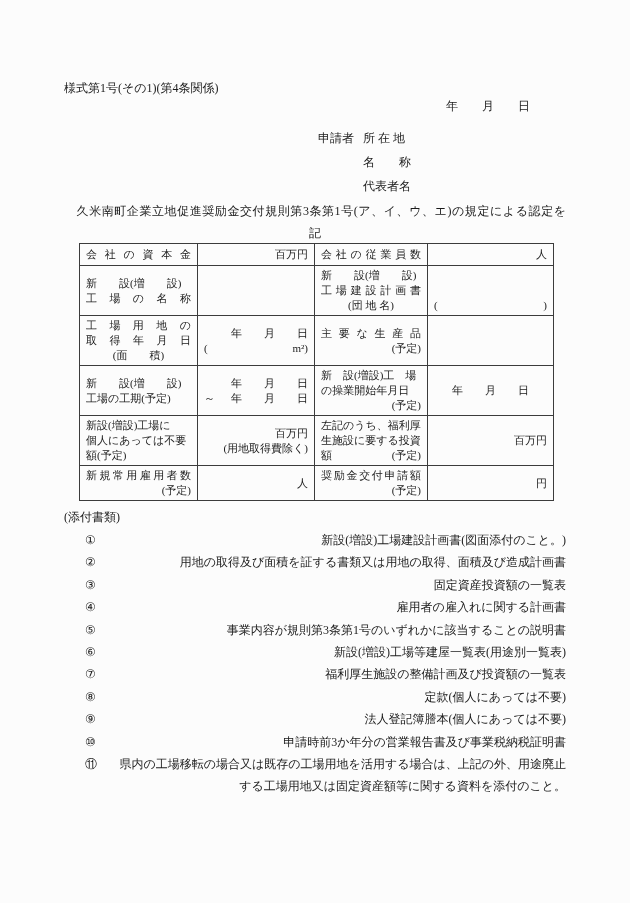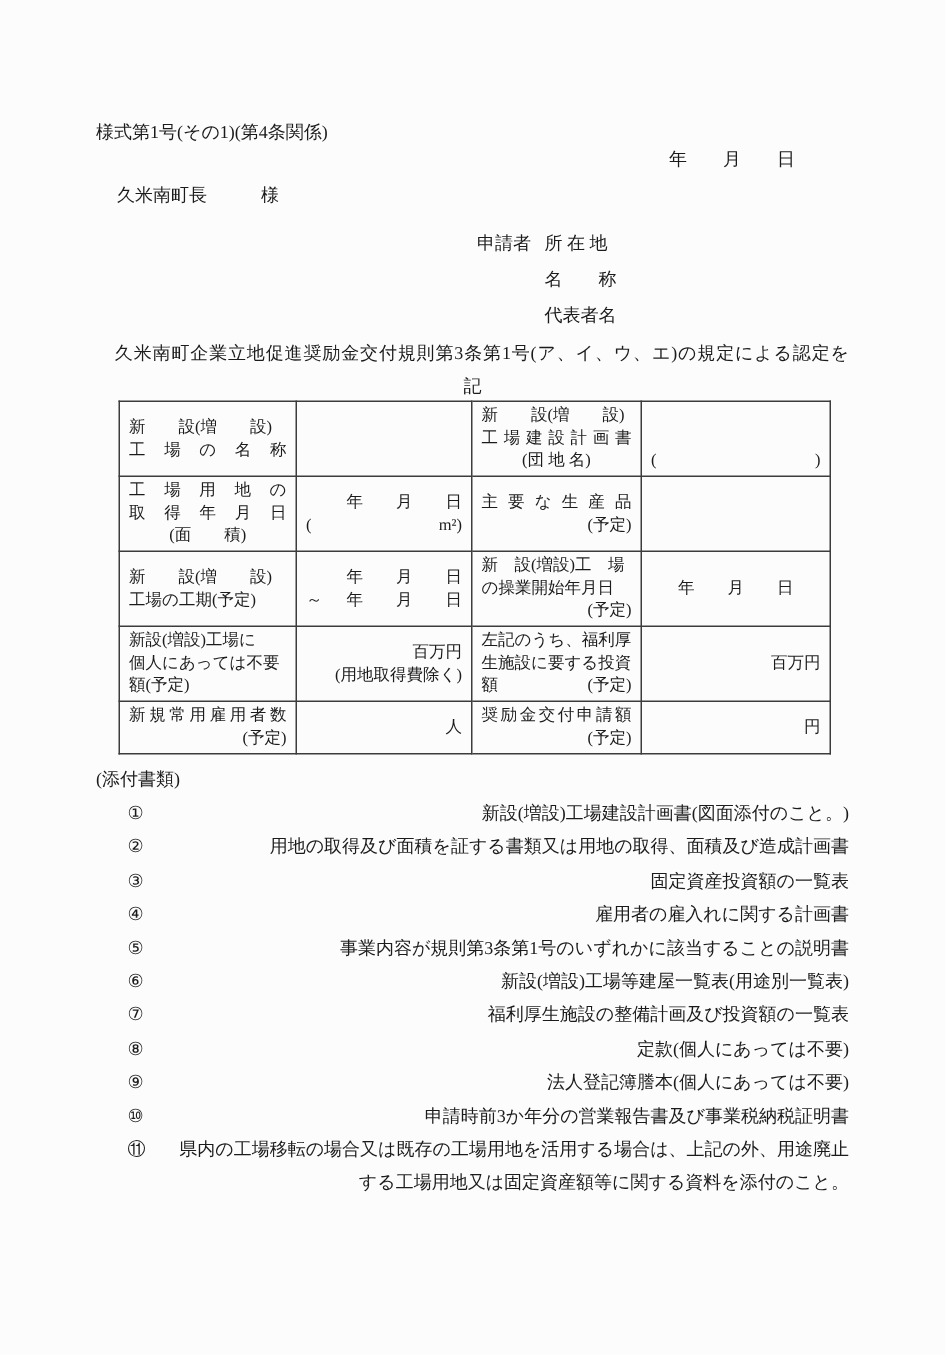--- a/index.html
+++ b/index.html
@@ -50,21 +50,20 @@
 </style>
 </head>
 <body>
 
 <div class="page">
 
   <div class="form-no">様式第1号(その1)(第4条関係)</div>
 
   <div class="date-line">年　　月　　日</div>
 
-  <div class="addressee">久米南町長　　　様</div>
 
   <div class="applicant">
     <span class="app-label">申請者</span>
     <span class="app-lines">
       <div>所 在 地</div>
       <div>名　　称</div>
       <div>代表者名</div>
     </span>
   </div>
 
@@ -76,20 +75,30 @@
   <div class="ki">記</div>
 
   <table class="apptable">
     <colgroup>
       <col style="width:118px">
         <col style="width:117px">
         <col style="width:113px">
         <col style="width:126px">
     </colgroup>
     <tbody>
+        <tr class="r1">
+      <td>
+            <div class="spread">会社の資本金</div>
+          </td>
+      <td class="ar">百万円</td>
+      <td>
+            <div class="spread">会社の従業員数</div>
+          </td>
+      <td class="ar">人</td>
+    </tr>
     <tr class="r2">
       <td>
         <div>新　　設(増　　設)</div>
         <div class="spread">工場の名称</div>
       </td>
       <td></td>
       <td>
         <div>新　　設(増　　設)</div>
         <div class="spread">工場建設計画書</div>
         <div class="tc">(団 地 名)</div>

